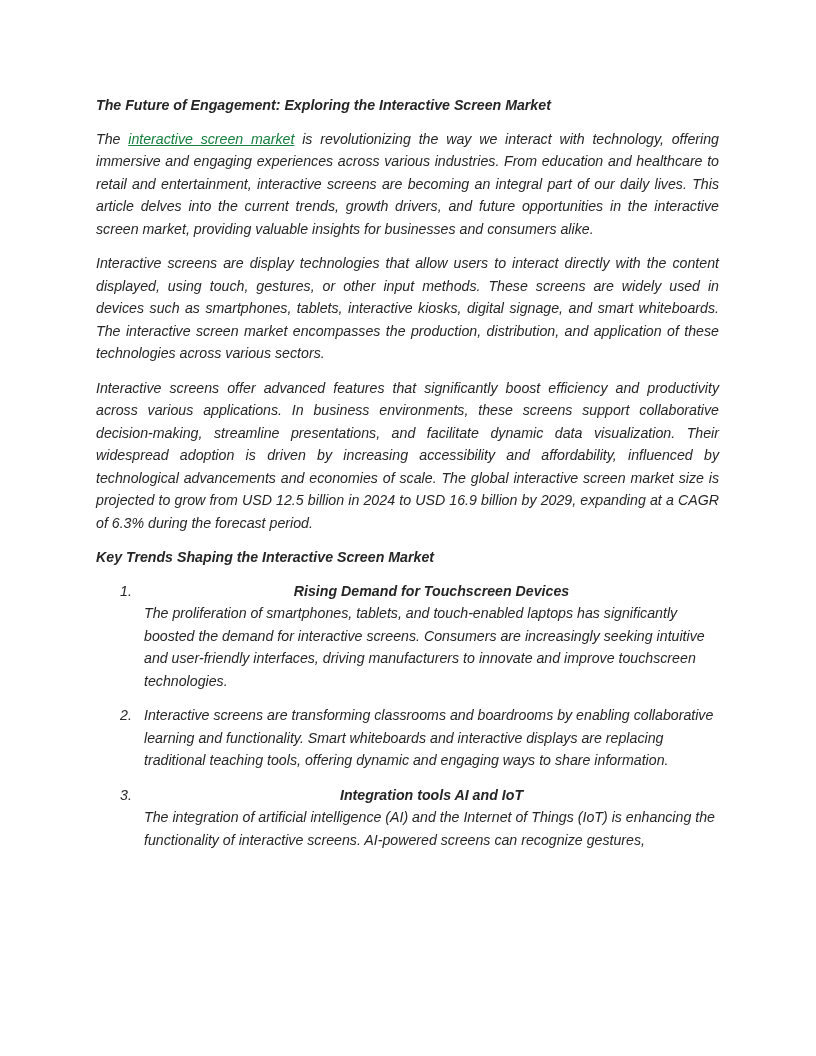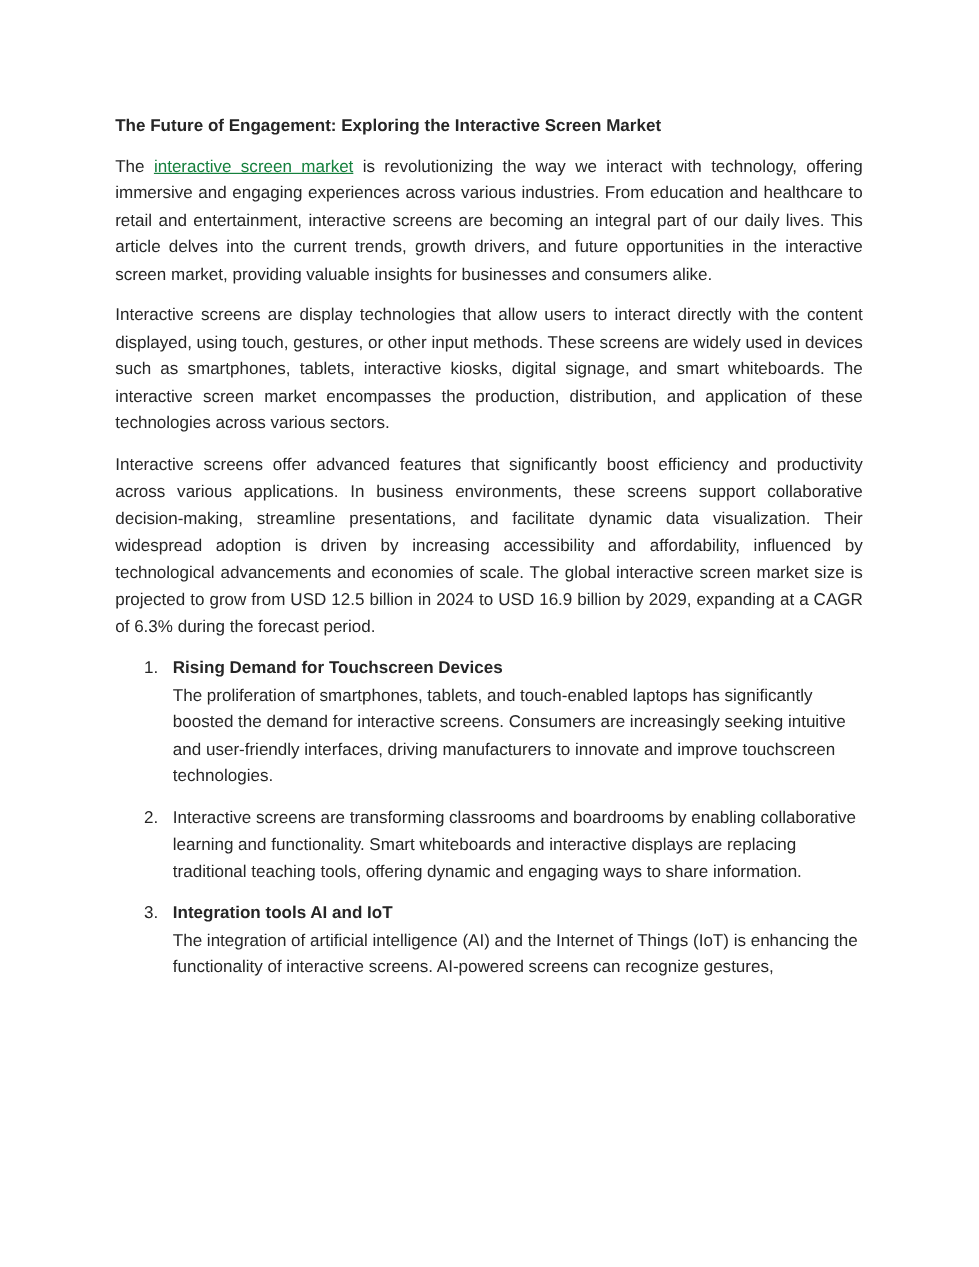--- a/index.html
+++ b/index.html
@@ -1,42 +1,43 @@
 <!DOCTYPE html>
 <html><head>
   <meta charset="utf-8">
   <style>
     html, body { margin: 0; padding: 0; background: #ffffff; }
     body { width: 816px; height: 1056px; position: relative; overflow: hidden; }
     .page {
       position: absolute; left: 96px; top: 94px; width: 623px;
       font-family: "Liberation Sans", sans-serif;
-      font-size: 14.2px; color: #262626; line-height: 22.5px;
+      font-size: 14.2px; color: #262626; line-height: 22.5px; font-style: italic;
     }
     .h { font-weight: bold; margin: 0 0 11px 0; font-size: 14.2px; }
     .p { margin: 0 0 12px 0; text-align: justify; }
     a.link { color: #15803d; text-decoration: underline; }
     ol { margin: 0; padding: 0; list-style: none; }
     li.item { position: relative; padding-left: 48px; margin-bottom: 12px; }
     .num { position: absolute; left: 24px; top: 0; }
-    .item-title { font-weight: bold; display: block; }
+    .item-title { font-weight: bold; display: block; text-align: center; }
     .item-text { display: block; }
   </style>
 </head>
 <body>
 
 <div class="page">
   <p class="h">The Future of Engagement: Exploring the Interactive Screen Market</p>
 
   <p class="p"><span>The </span><a class="link" href="#">interactive screen market</a><span> is revolutionizing the way we interact with technology, offering immersive and engaging experiences across various industries. From education and healthcare to retail and entertainment, interactive screens are becoming an integral part of our daily lives. This article delves into the current trends, growth drivers, and future opportunities in the interactive screen market, providing valuable insights for businesses and consumers alike.</span></p>
 
   <p class="p">Interactive screens are display technologies that allow users to interact directly with the content displayed, using touch, gestures, or other input methods. These screens are widely used in devices such as smartphones, tablets, interactive kiosks, digital signage, and smart whiteboards. The interactive screen market encompasses the production, distribution, and application of these technologies across various sectors.</p>
 
   <p class="p">Interactive screens offer advanced features that significantly boost efficiency and productivity across various applications. In business environments, these screens support collaborative decision-making, streamline presentations, and facilitate dynamic data visualization. Their widespread adoption is driven by increasing accessibility and affordability, influenced by technological advancements and economies of scale. The global interactive screen market size is projected to grow from USD 12.5 billion in 2024 to USD 16.9 billion by 2029, expanding at a CAGR of 6.3% during the forecast period.</p>
 
+  <p class="h">Key Trends Shaping the Interactive Screen Market</p>
 
   <ol>
     <li class="item">
       <span class="num">1.</span>
       <span class="item-title">Rising Demand for Touchscreen Devices</span>
       <span class="item-text">The proliferation of smartphones, tablets, and touch-enabled laptops has significantly boosted the demand for interactive screens. Consumers are increasingly seeking intuitive and user-friendly interfaces, driving manufacturers to innovate and improve touchscreen technologies.</span>
     </li>
     <li class="item">
       <span class="num">2.</span>
       <span class="item-text">Interactive screens are transforming classrooms and boardrooms by enabling collaborative learning and functionality. Smart whiteboards and interactive displays are replacing traditional teaching tools, offering dynamic and engaging ways to share information.</span>

